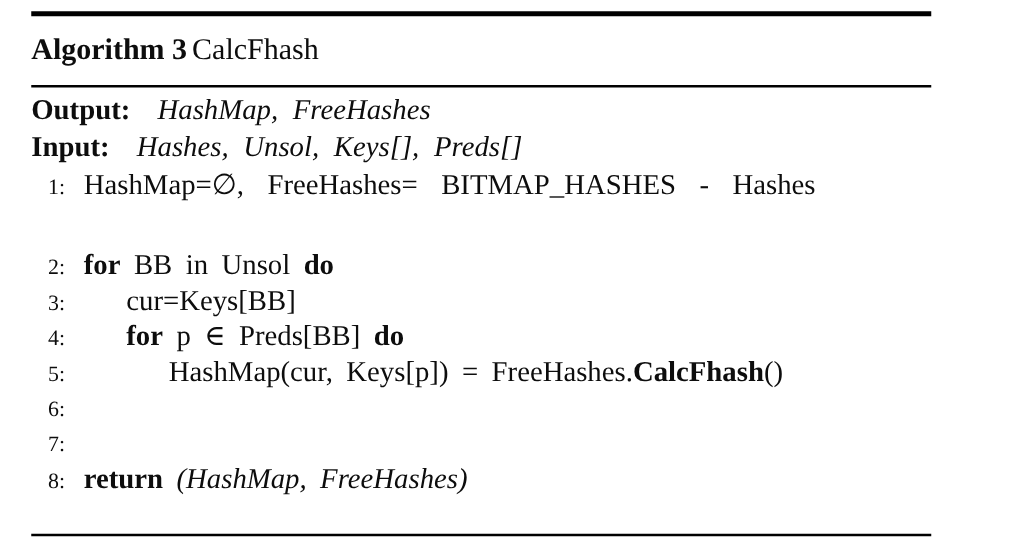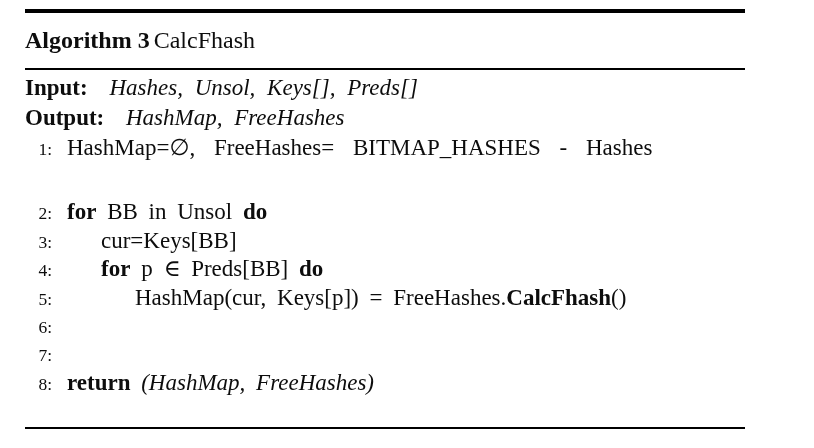--- a/index.html
+++ b/index.html
@@ -100,26 +100,26 @@
 
   <div class="algo-header">
     <span class="header-label">Algorithm 3</span>
     <span class="header-title">CalcFhash</span>
   </div>
 
   <div class="rule-thin"></div>
 
   <div class="io-section">
     <div class="io-line">
+      <span class="io-label">Output:</span>
+      <span class="io-value">HashMap, FreeHashes</span>
+    </div>
+    <div class="io-line">
       <span class="io-label">Input:</span>
       <span class="io-value">Hashes, Unsol, Keys[], Preds[]</span>
-    </div>
-    <div class="io-line">
-      <span class="io-label">Output:</span>
-      <span class="io-value">HashMap, FreeHashes</span>
     </div>
   </div>
 
   <div class="algo-body">
       <div class="algo-line gap-after">
     <span class="line-number">1:</span>
     <span class="line-content" style="padding-left: 0px;"><span class="seg-plain">HashMap=∅, FreeHashes= BITMAP_HASHES - Hashes</span></span>
   </div>
       <div class="algo-line">
     <span class="line-number">2:</span>

